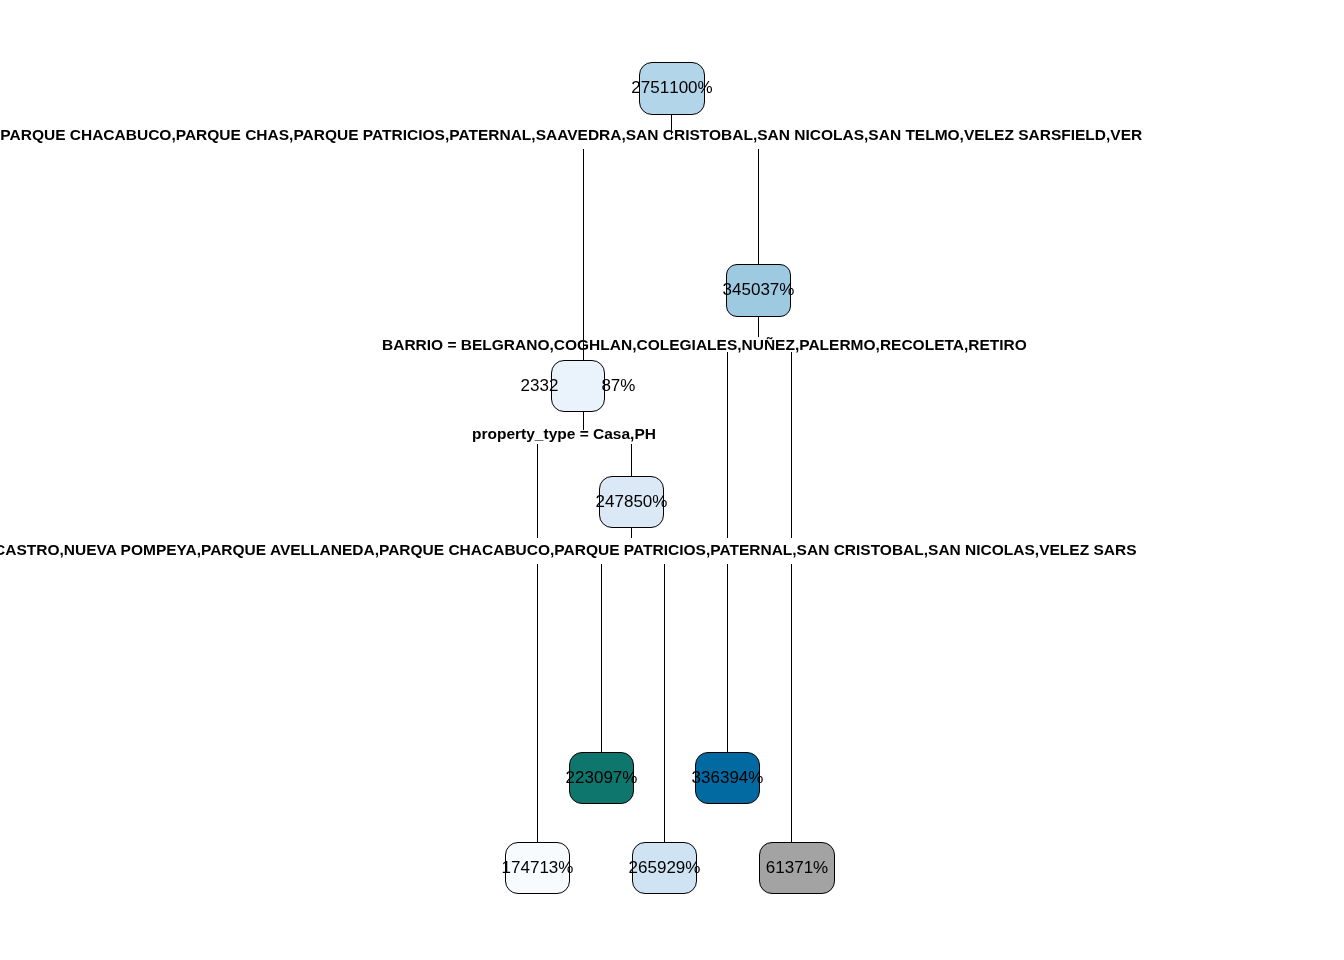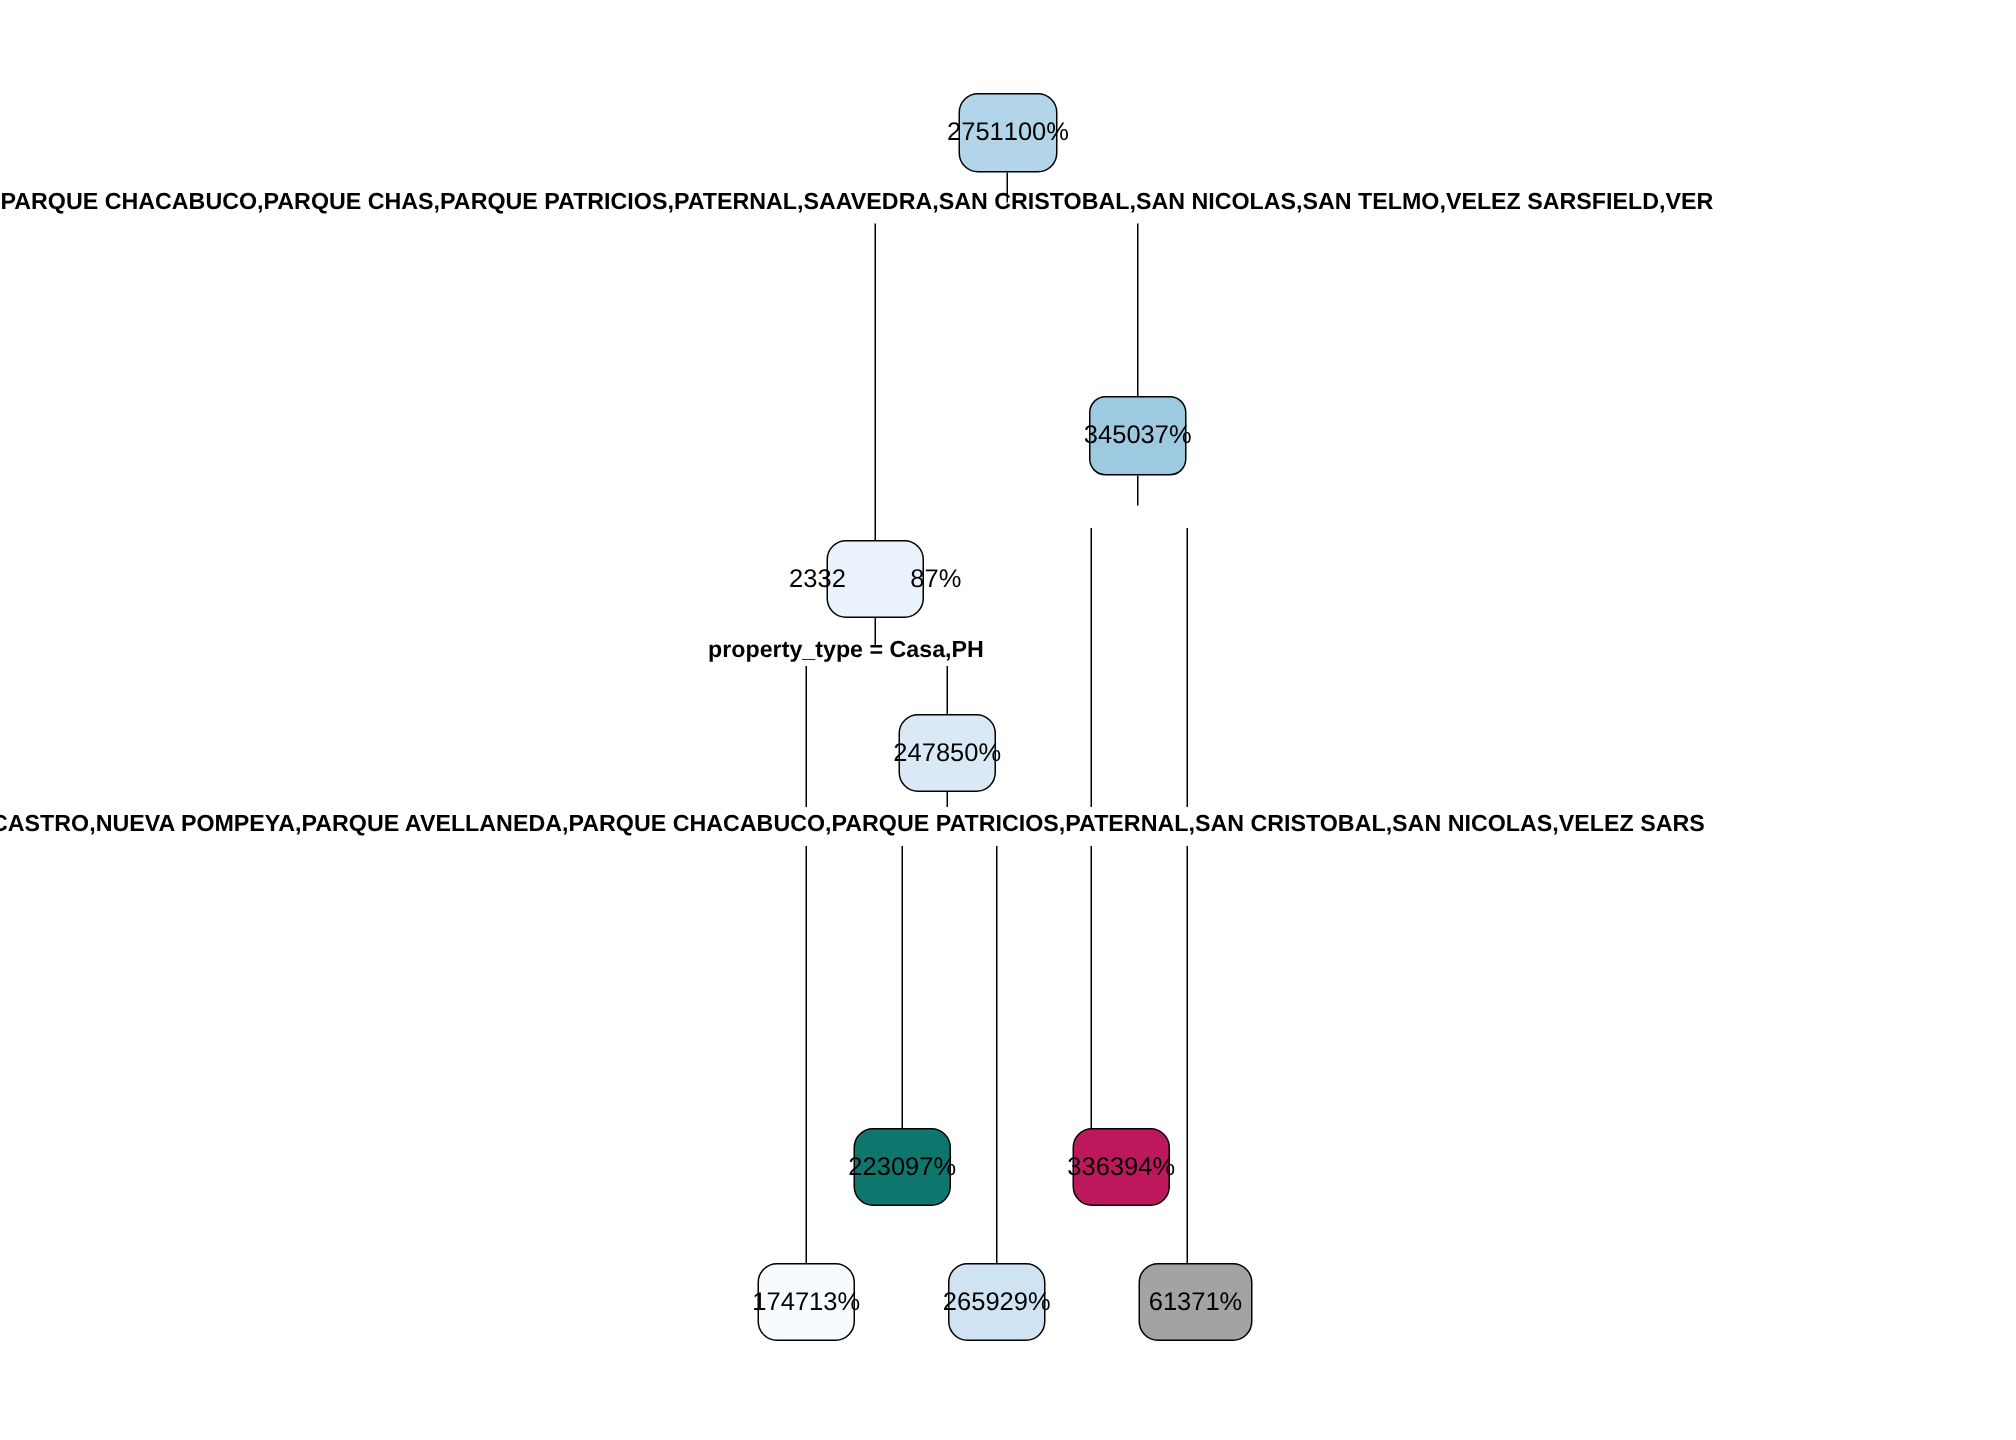--- a/index.html
+++ b/index.html
@@ -79,51 +79,52 @@
   <div class="edge" style="left:631px; top:528px; height:10px;"></div>
 
   <div class="edge" style="left:537px; top:564px; height:280px;"></div>
   <div class="edge" style="left:601px; top:564px; height:190px;"></div>
   <div class="edge" style="left:664px; top:564px; height:280px;"></div>
   <div class="edge" style="left:727px; top:564px; height:190px;"></div>
   <div class="edge" style="left:791px; top:564px; height:280px;"></div>
 
   <div class="split-label" style="left:-4px; top:127px;">,PARQUE CHACABUCO,PARQUE CHAS,PARQUE PATRICIOS,PATERNAL,SAAVEDRA,SAN CRISTOBAL,SAN NICOLAS,SAN TELMO,VELEZ SARSFIELD,VER</div>
 
+  <div class="split-label" style="left:382px; top:337px;">BARRIO = BELGRANO,COGHLAN,COLEGIALES,NUÑEZ,PALERMO,RECOLETA,RETIRO</div>
 
   <div class="split-label" style="left:472px; top:426px;">property_type = Casa,PH</div>
 
   <div class="split-label" style="left:-6px; top:542px;">CASTRO,NUEVA POMPEYA,PARQUE AVELLANEDA,PARQUE CHACABUCO,PARQUE PATRICIOS,PATERNAL,SAN CRISTOBAL,SAN NICOLAS,VELEZ SARS</div>
 
   <div class="node" style="left:639px; top:62px; width:66px; height:53px; background:#b3d5ea;">
     <span class="n-count">2751</span>
     <span class="n-pct">100%</span>
   </div>
 
   <div class="node" style="left:726px; top:264px; width:65px; height:53px; background:#9ecae1;border-radius:11px;">
     <span class="n-count">3450</span>
     <span class="n-pct">37%</span>
   </div>
 
-  <div class="node" style="left:551px; top:360px; width:65px; height:52px; background:#eaf3fb;gap:43px;">
+  <div class="node" style="left:551px; top:360px; width:54px; height:52px; background:#eaf3fb;gap:43px;">
     <span class="n-count">2332</span>
     <span class="n-pct">87%</span>
   </div>
 
   <div class="node" style="left:599px; top:476px; width:65px; height:52px; background:#dbe9f7;">
     <span class="n-count">2478</span>
     <span class="n-pct">50%</span>
   </div>
 
   <div class="node" style="left:569px; top:752px; width:65px; height:52px; background:#0f766e;">
     <span class="n-count">2230</span>
     <span class="n-pct">97%</span>
   </div>
 
-  <div class="node" style="left:695px; top:752px; width:65px; height:52px; background:#be185d;margin-left:20px;">
+  <div class="node" style="left:695px; top:752px; width:65px; height:52px; background:#0369a1;">
     <span class="n-count">3363</span>
     <span class="n-pct">94%</span>
   </div>
 
   <div class="node" style="left:505px; top:842px; width:65px; height:52px; background:#f7fbfe;">
     <span class="n-count">1747</span>
     <span class="n-pct">13%</span>
   </div>
 
   <div class="node" style="left:632px; top:842px; width:65px; height:52px; background:#cfe3f3;">

